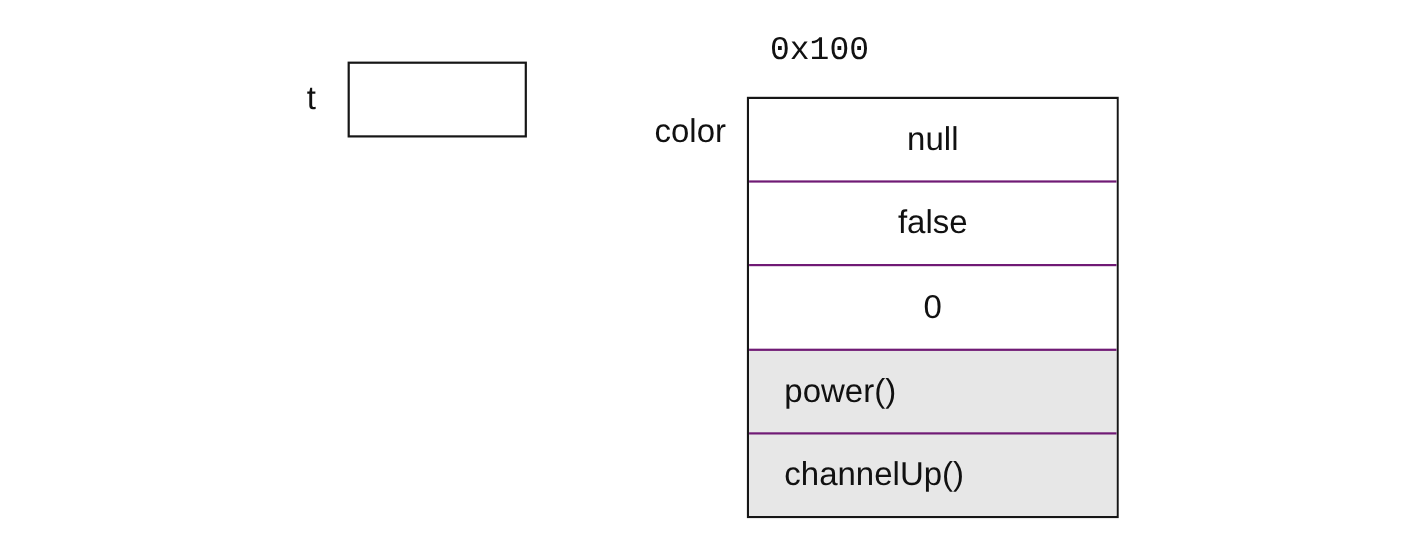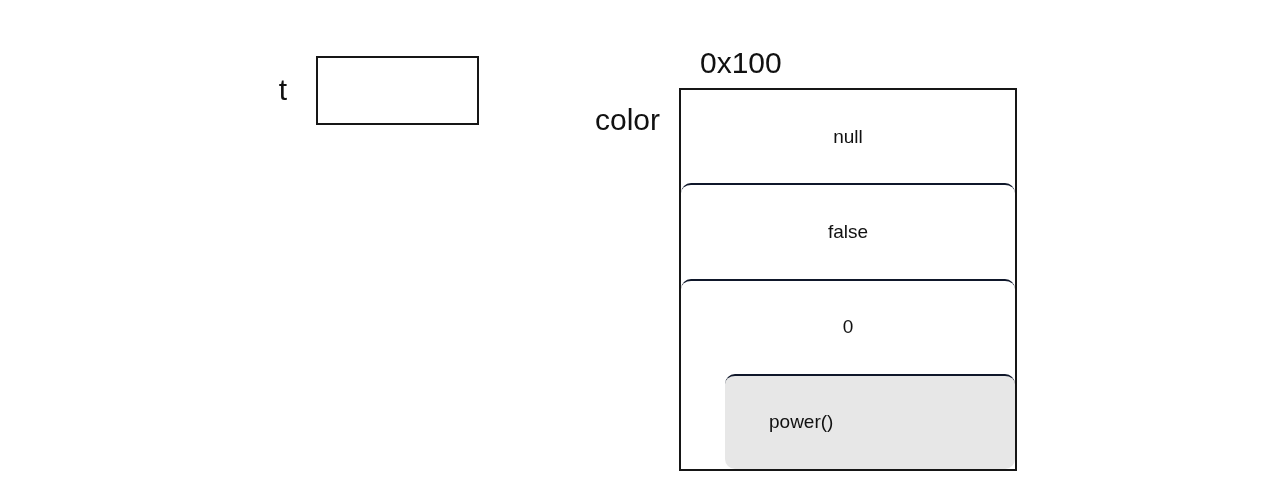--- a/index.html
+++ b/index.html
@@ -37,24 +37,25 @@
     height: 69px;
     border: 2px solid #161616;
     background: #ffffff;
   }
 
   
   .object-group { position: absolute; left: 441px; top: 28px; }
   .obj-address {
     position: absolute;
     left: 259px;
-    top: 16px;
+    top: 0;
     font-size: 30px;
     line-height: 38px;
     white-space: nowrap;
+    font-family: Liberation Mono, monospace;
   }
   .obj-body {
     position: absolute;
     left: 0;
     top: 60px;
     display: flex;
   }
   .labels-col {
     width: 238px;
     display: flex;
@@ -74,27 +75,26 @@
     height: 383px;
     border: 2px solid #161616;
     background: #ffffff;
     display: flex;
     flex-direction: column;
   }
   .obj-row {
     flex: 1;
     display: flex;
     align-items: center;
-    font-size: 19px;
+    font-size: 30px;
     white-space: nowrap;
-    border-radius: 10px;
   }
-  .obj-row + .obj-row { border-top: 2px solid #0f172a; }
+  .obj-row + .obj-row { border-top: 2px solid #701a75; }
   .obj-row.field { justify-content: center; background: #ffffff; }
-  .obj-row.method { justify-content: flex-start; padding-left: 44px; background: #e7e7e7; margin-left: 44px; }
+  .obj-row.method { justify-content: flex-start; padding-left: 32px; background: #e7e7e7; }
 </style>
 </head>
 <body>
 
 <div class="canvas">
 
   <div class="var-group">
     <div class="var-label">t</div>
     <div class="var-box"></div>
   </div>
@@ -106,18 +106,19 @@
 
       <div class="labels-col">
         <div class="field-label">color</div>
       </div>
 
       <div class="obj-table">
         <div class="obj-row field">null</div>
         <div class="obj-row field">false</div>
         <div class="obj-row field">0</div>
         <div class="obj-row method">power()</div>
+        <div class="obj-row method">channelUp()</div>
       </div>
 
     </div>
   </div>
 
 </div>
 
 </body></html>

